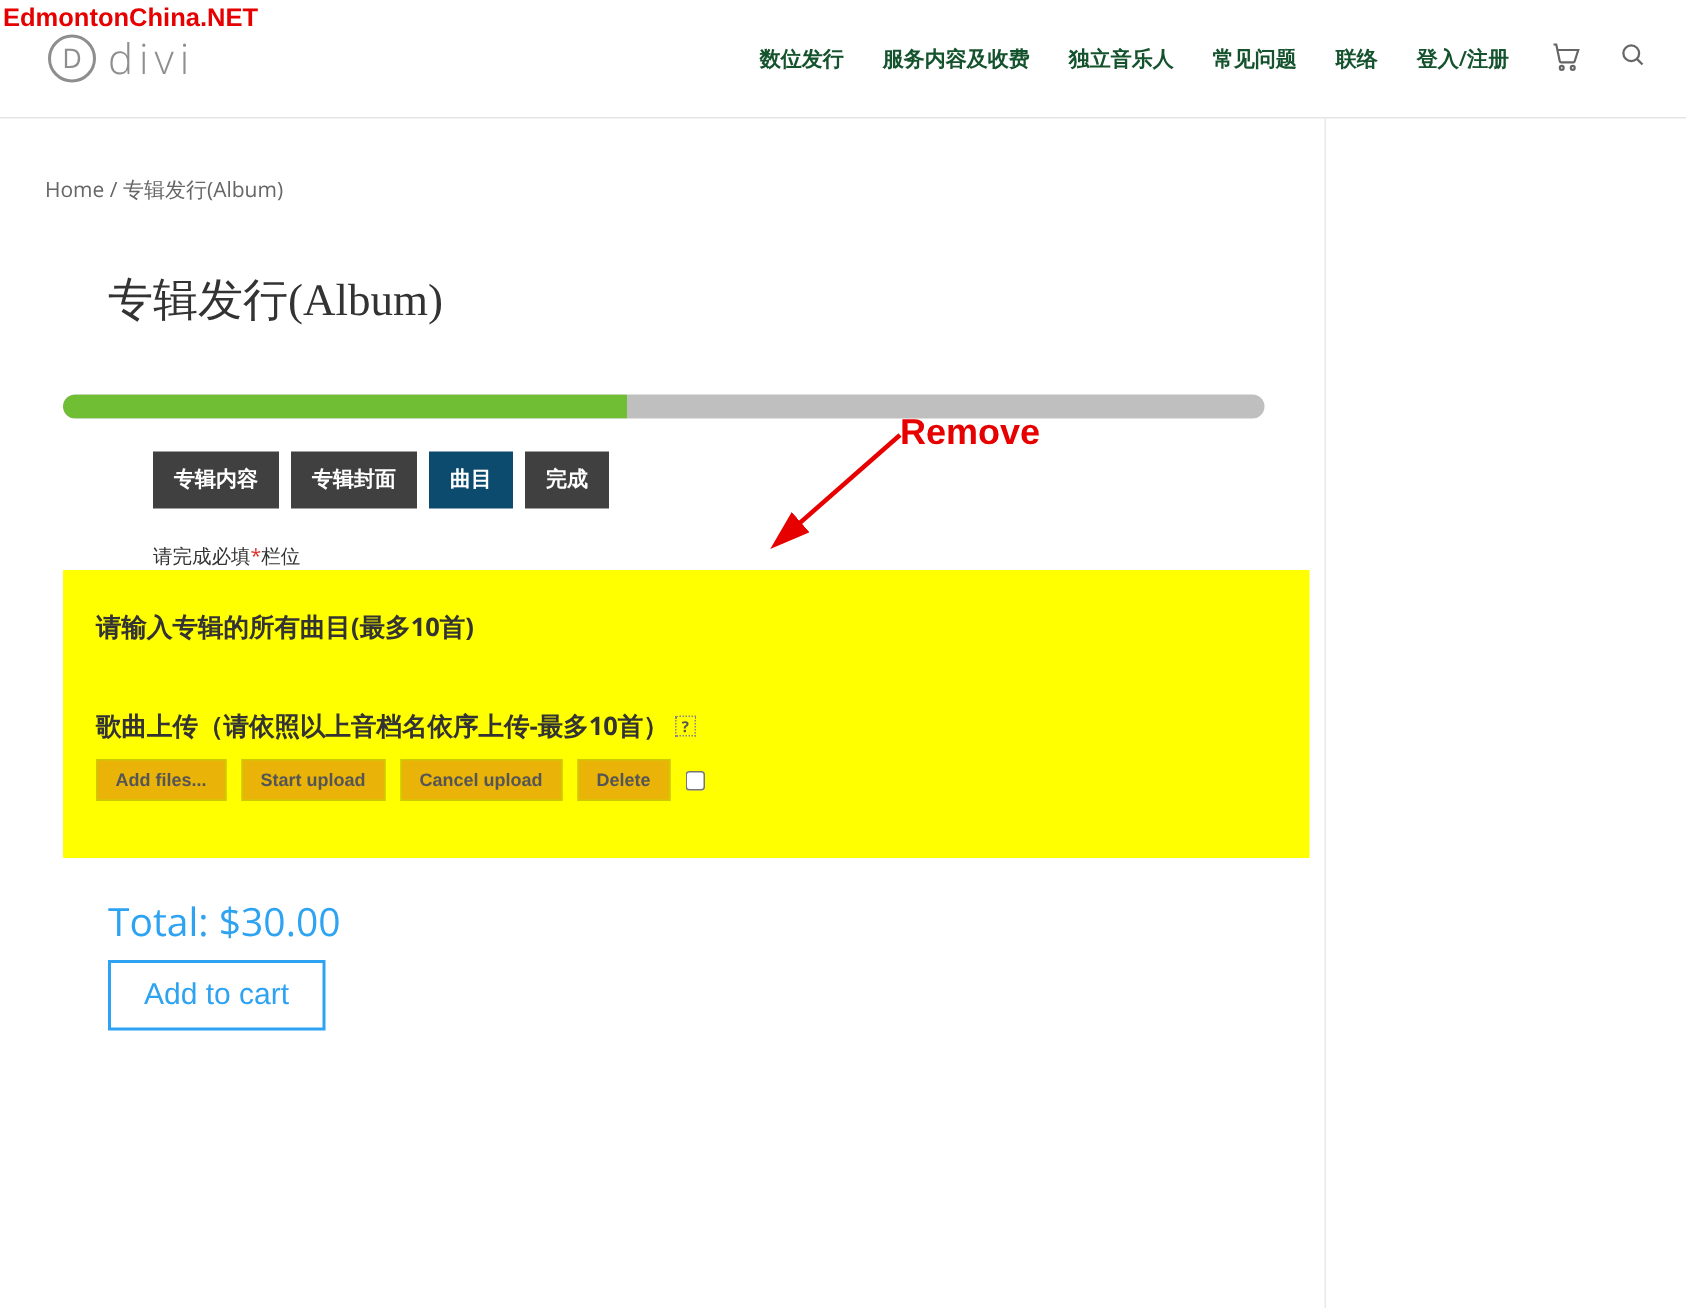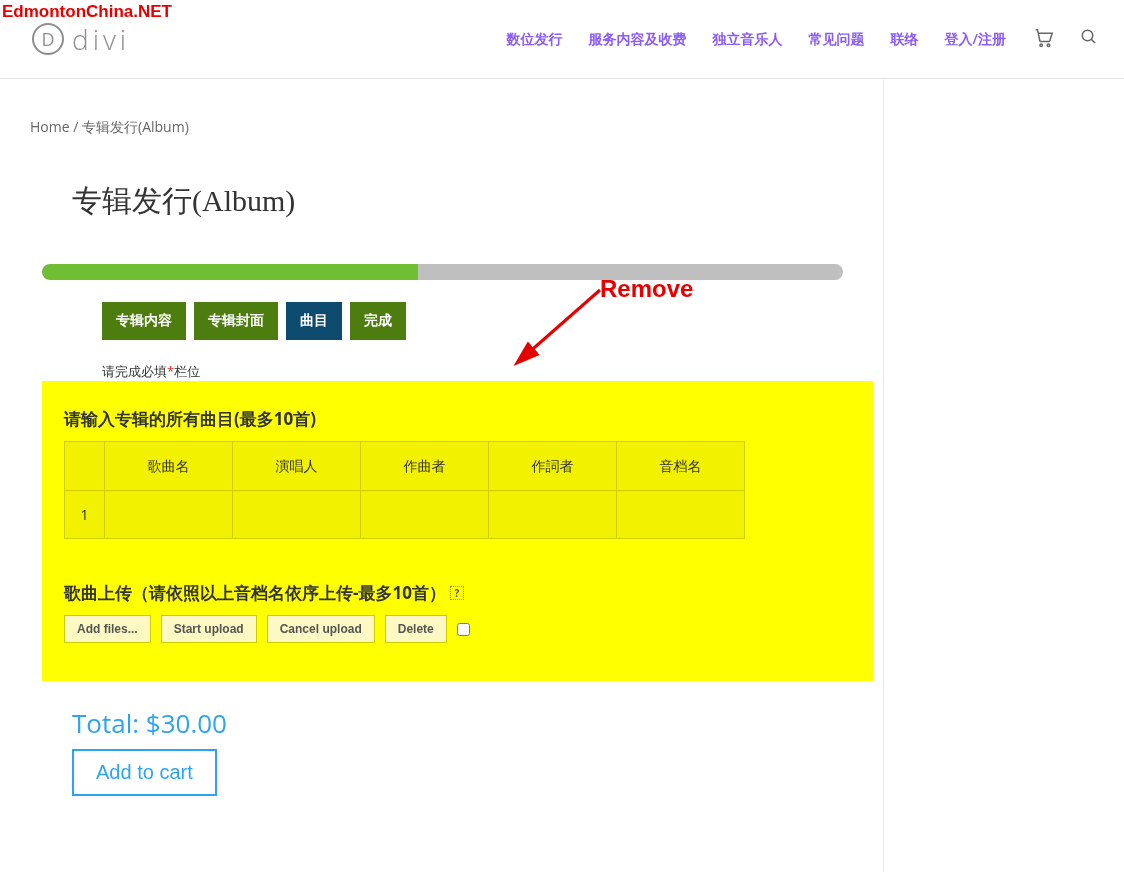--- a/index.html
+++ b/index.html
@@ -44,21 +44,21 @@
     border-radius: 50%;
     display: flex;
     align-items: center;
     justify-content: center;
     font-size: 18px;
     font-weight: 400;
     margin-right: 8px;
     letter-spacing: 0;
   }
   nav { display: flex; align-items: center; gap: 26px; }
-  nav a { color: #8b5cf6; text-decoration: none; font-size: 14px; font-weight: 600; }
+  nav a { color: #14532d; text-decoration: none; font-size: 14px; font-weight: 600; }
   .cart-icon svg { width: 22px; height: 22px; stroke: #666; fill: none; stroke-width: 1.6; }
   .search-icon svg { width: 18px; height: 18px; stroke: #666; fill: none; stroke-width: 2; }
   .layout { display: flex; }
   .main { width: 883px; padding: 38px 30px 40px 30px; }
   .sidebar { border-left: 1px solid #e9e9e9; width: 241px; min-height: 793px; }
   .breadcrumb { color: #666; font-size: 14px; margin-bottom: 44px; }
   .breadcrumb a { color: #666; text-decoration: none; }
   .content { padding-left: 42px; padding-right: 10px; }
   h1.page-title {
     font-family: Georgia, serif;
@@ -71,21 +71,21 @@
     height: 16px;
     background: #bfbfbf;
     border-radius: 8px;
     overflow: hidden;
     margin-bottom: 22px;
     margin-left: -30px;
   }
   .progress-bar { height: 100%; background: #6fbe34; width: 47%; border-radius: 8px 0 0 8px; }
   .step-tabs { display: flex; gap: 8px; margin-bottom: 22px; padding-left: 30px; }
   .step-tab {
-    background: #4d7c0f;
+    background: #404040;
     color: #fff;
     padding: 10px 14px;
     font-size: 14px;
     font-weight: 600;
     border: none;
   }
   .step-tab.active { background: #0c4a6e; }
   .hint { font-size: 13px; color: #333; padding-left: 30px; margin-bottom: 0; }
   .hint .req { color: #e02b2b; }
   .yellow-panel {
@@ -115,21 +115,21 @@
     border: 1px dotted #888;
     font-size: 10px;
     line-height: 13px;
     text-align: center;
     color: #555;
     margin-left: 4px;
     vertical-align: 2px;
   }
   .upload-btns { display: flex; align-items: center; gap: 10px; }
   .ubtn {
-    background: #fef9c3;
+    background: #eab308;
     border: 1px solid #cccc00;
     color: #555;
     font-size: 12px;
     font-weight: 700;
     padding: 6px 12px;
     cursor: pointer;
   }
   .nav-btns { display: flex; gap: 8px; margin-top: 48px; margin-left: 30px; }
   .navbtn {
     background: #bfbfbf;
@@ -211,42 +211,20 @@
         <button class="step-tab active">曲目</button>
         <button class="step-tab">完成</button>
       </div>
 
       <div class="hint">
         <span>请完成必填</span><span class="req">*</span><span>栏位</span>
       </div>
 
       <div class="yellow-panel">
         <div class="panel-head">请输入专辑的所有曲目(最多10首)</div>
-        <table class="track-table">
-          <thead>
-            <tr>
-              <th></th>
-              <th style="width:128px">歌曲名</th>
-              <th style="width:128px">演唱人</th>
-              <th style="width:128px">作曲者</th>
-              <th style="width:128px">作詞者</th>
-              <th style="width:128px">音档名</th>
-            </tr>
-          </thead>
-          <tbody>
-            <tr>
-              <td class="rowidx">1</td>
-              <td></td>
-              <td></td>
-              <td></td>
-              <td></td>
-              <td></td>
-            </tr>
-          </tbody>
-        </table>
 
         <div class="upload-head">
           <span>歌曲上传（请依照以上音档名依序上传-最多10首）</span><span class="helpq">?</span>
         </div>
         <div class="upload-btns">
           <button class="ubtn">Add files...</button>
           <button class="ubtn">Start upload</button>
           <button class="ubtn">Cancel upload</button>
           <button class="ubtn">Delete</button>
           <input type="checkbox" style="">

